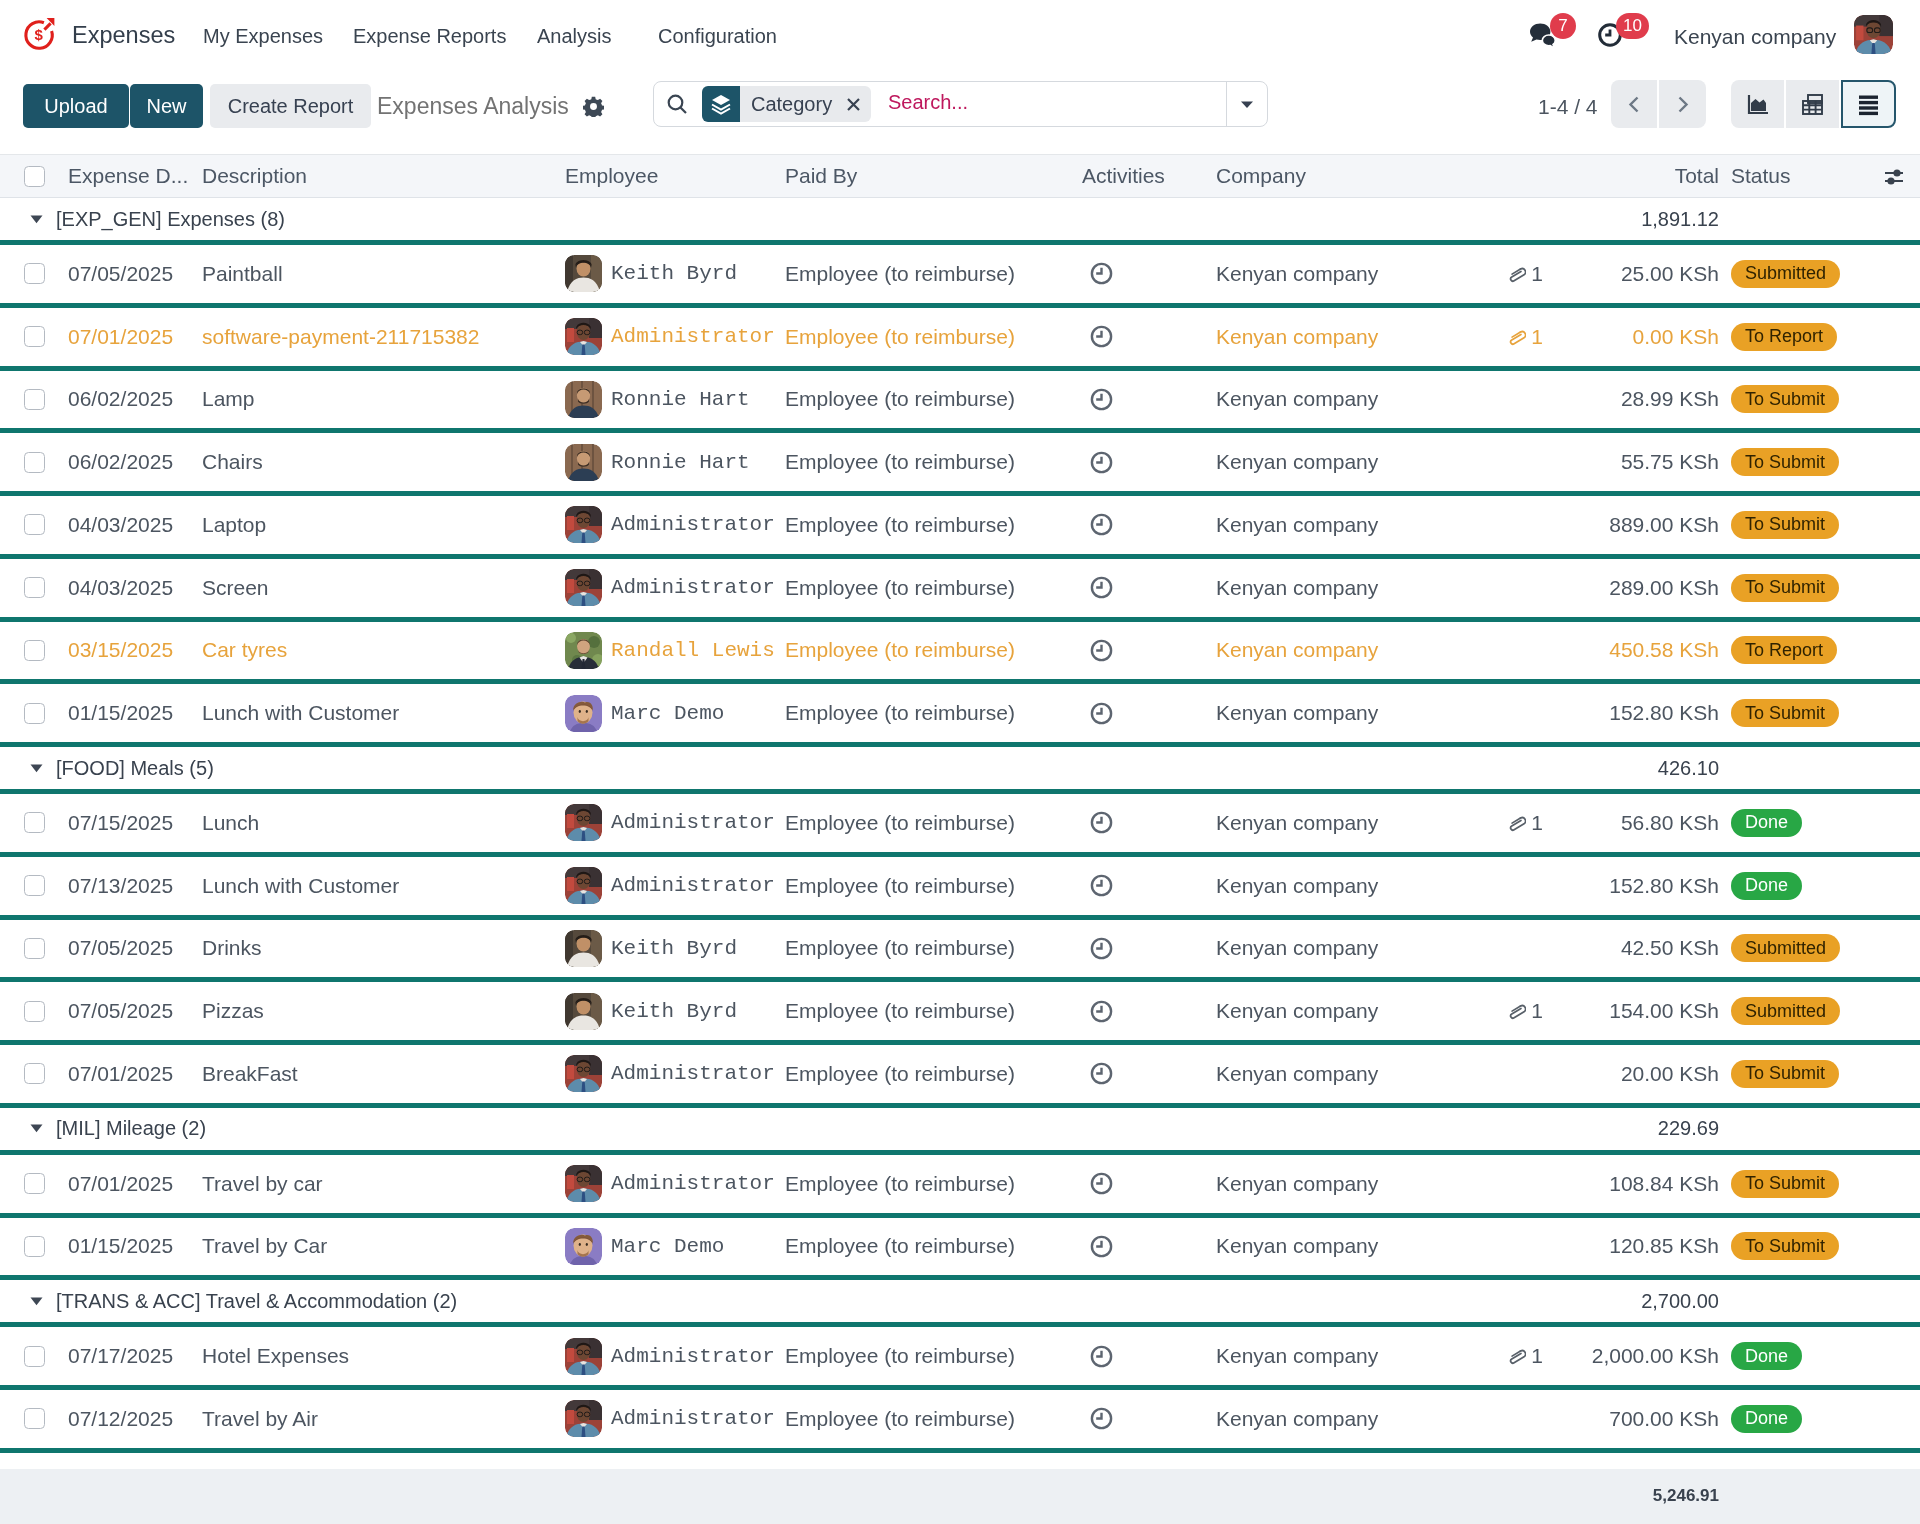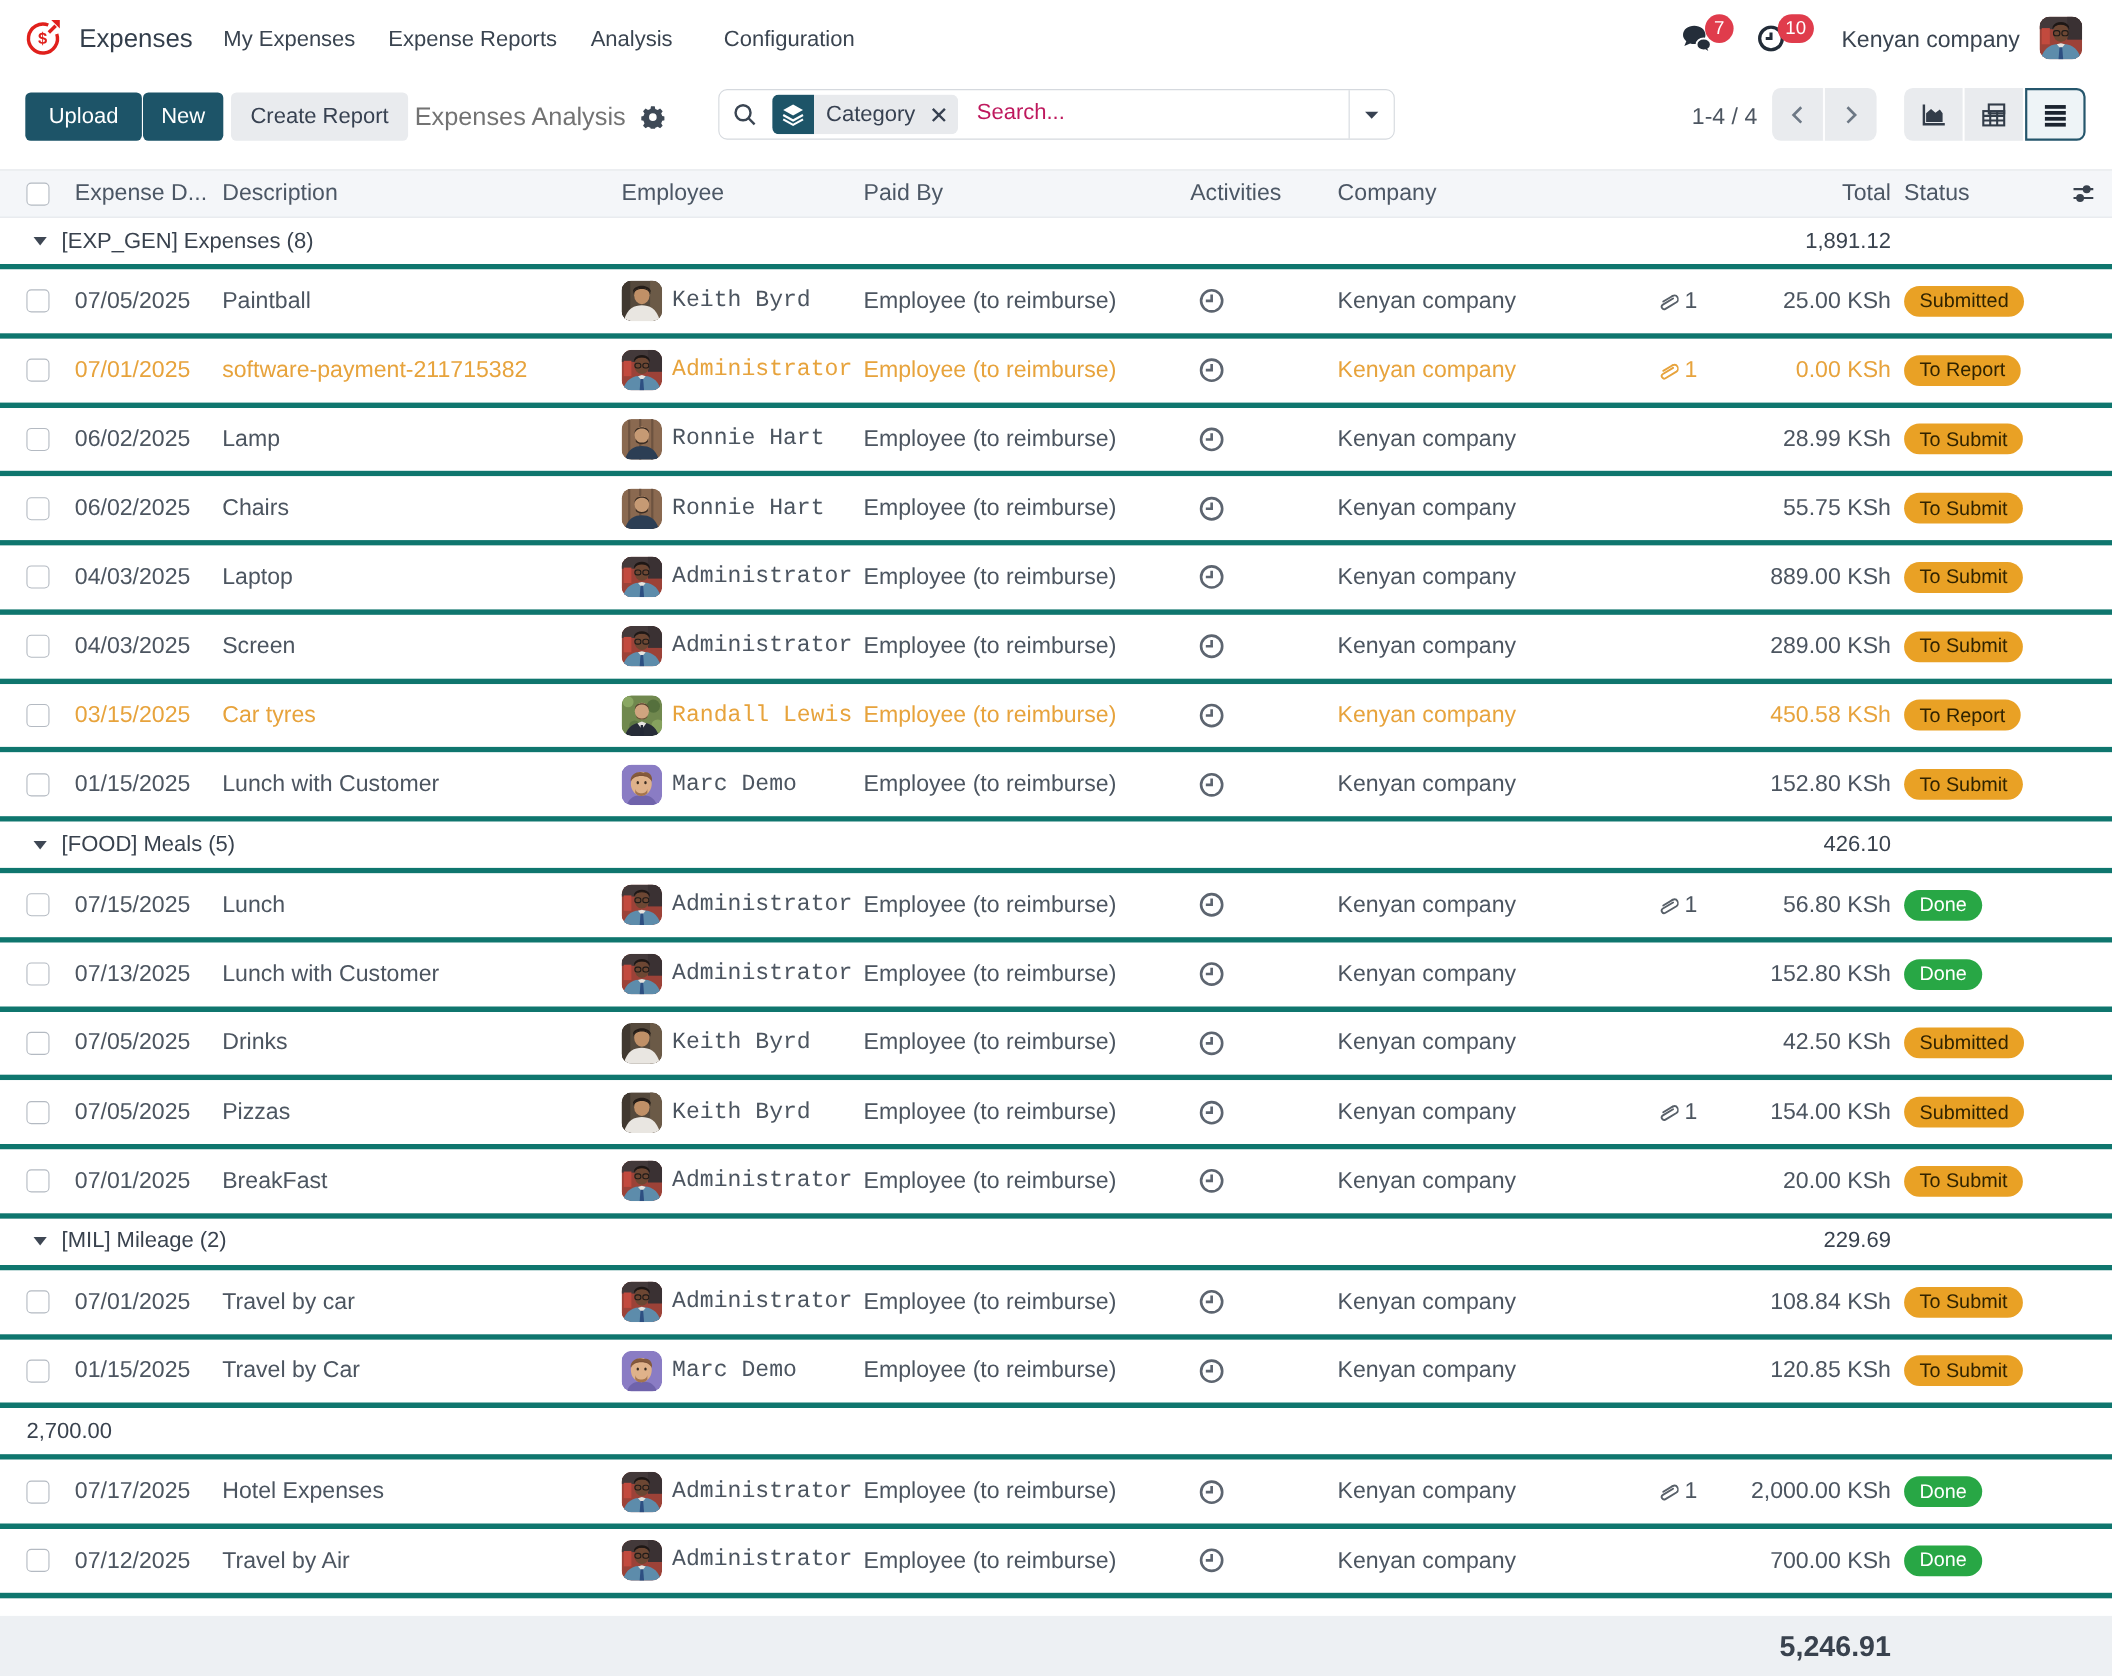--- a/index.html
+++ b/index.html
@@ -34,21 +34,21 @@
 .ename { margin-left:9px; }
 .av { border-radius:9px; flex:none; }
 .c-act { padding-left:8px; display:flex; align-items:center; }
 .c-att { display:flex; align-items:center; justify-content:flex-end; padding-right:8px; }
 .attn { margin-left:5px; }
 .c-total { text-align:right; }
 .c-status { padding-left:12px; }
 .pill { display:inline-flex; align-items:center; height:28px; border-radius:14px; padding:0 14px; font-size:18px; font-weight:500; }
 .cb { display:block; width:21px; height:21px; border:1.5px solid #b4bac2; border-radius:4.5px; background:#fff; }
 .orange .c-date, .orange .c-desc, .orange .ename, .orange .c-paid, .orange .c-co, .orange .c-total, .orange .attn { color:#e7a33c; }
-.tfoot { position:absolute; left:0; top:1468.75px; width:1920px; height:55.25px; background:#edf0f3; display:grid; grid-template-columns:24px 44px 134px 363px 220px 297px 134px 280px 55px 168px 153px 48px; align-items:center; font-size:26px; color:#39424e; }
+.tfoot { position:absolute; left:0; top:1468.75px; width:1920px; height:55.25px; background:#edf0f3; display:grid; grid-template-columns:24px 44px 134px 363px 220px 297px 134px 280px 55px 168px 153px 48px; align-items:center; font-size:17px; color:#39424e; }
 .tfoot .c-total { font-weight:700; }
 </style></head>
 <body>
 <div class="nav">
   <svg class="logo" width="38" height="38" viewBox="0 0 38 38">
     <path d="M 21.9 7.76 A 13.2 13.2 0 1 0 29.6 15.9" fill="none" stroke="#e0201c" stroke-width="3.1"></path>
     <path d="M 22.4 14.6 L 28.6 8.4" stroke="#e0201c" stroke-width="3.1" fill="none"></path>
     <path d="M 24.6 3.1 L 32.4 3.1 L 32.4 10.9 Z" fill="#e0201c"></path>
     <text x="16.7" y="25.2" font-size="15" font-weight="bold" fill="#e0201c" text-anchor="middle" font-family="Liberation Sans">$</text>
   </svg>
@@ -872,20 +872,26 @@
           <path d="M11.5 5.8 L11.5 11.5 L6.2 11.5" fill="none" stroke="#5d6570" stroke-width="2.4"></path>
         </svg>
       </div>
 <div class="c-co">Kenyan company</div>
 <div class="c-att"></div>
 <div class="c-total">120.85 KSh</div>
 <div class="c-status"><span class="pill" style="background:#e9a125;color:#302300">To Submit</span></div>
 <div></div>
 </div>
 <div class="gr grow">
+<div class="g-name" style="grid-column:1/9">
+        <svg width="13" height="9" viewBox="0 0 13 9" style="margin:0 13px 0 30px">
+          <path d="M0.5 0.5 L12.5 0.5 L6.5 8.2 Z" fill="#3e4754"></path>
+        </svg>
+        <span>[TRANS &amp; ACC] Travel &amp; Accommodation (2)</span>
+      </div>
 <div></div>
 <div class="c-total g-total">2,700.00</div>
 <div></div>
       <div></div>
 </div>
 <div class="gr drow">
 <div></div>
 <div class="c-check">
         <span class="cb"></span>
       </div>

